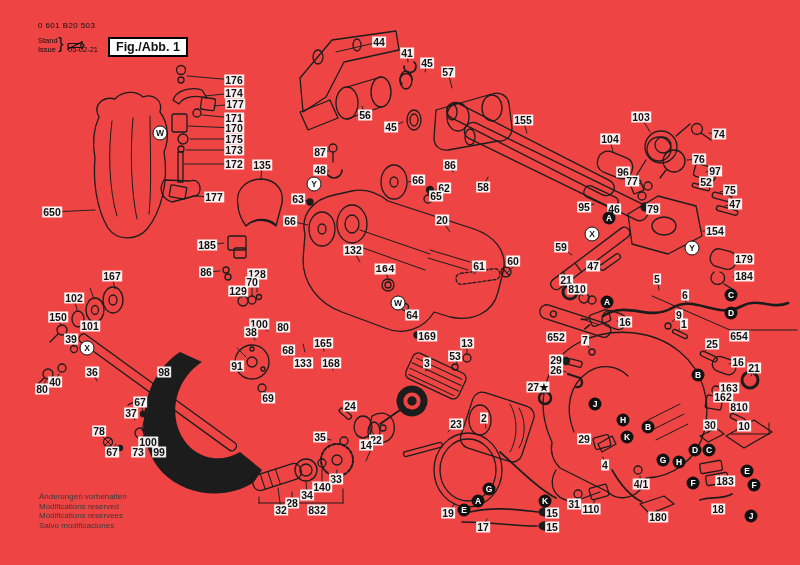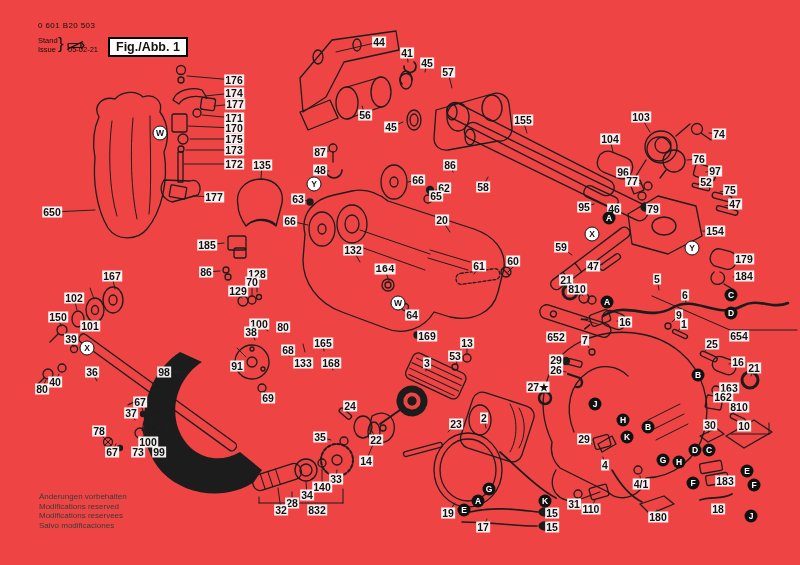--- a/index.html
+++ b/index.html
@@ -511,21 +511,21 @@
     <span class="part-label" style="left: 303px; top: 344px; margin-top: 19px;">133</span>
     <span class="part-label" style="left: 323px; top: 343px;">165</span>
     <span class="part-label" style="left: 331px; top: 363px;">168</span>
     <span class="part-label" style="left: 268px; top: 398px;">69</span>
     <span class="part-label" style="left: 427px; top: 336px;">169</span>
     <span class="part-label" style="left: 412px; top: 315px;">64</span>
     <span class="part-label" style="left: 427px; top: 363px;">3</span>
     <span class="part-label" style="left: 350px; top: 406px;">24</span>
     <span class="part-label" style="left: 320px; top: 437px;">35</span>
     <span class="part-label" style="left: 376px; top: 440px;">22</span>
-    <span class="part-label" style="left: 366px; top: 461px;">14</span>
+    <span class="part-label" style="left: 366px; top: 445px;">14</span>
     <span class="part-label" style="left: 336px; top: 479px;">33</span>
     <span class="part-label" style="left: 322px; top: 487px;">140</span>
     <span class="part-label" style="left: 307px; top: 495px;">34</span>
     <span class="part-label" style="left: 292px; top: 503px;">28</span>
     <span class="part-label" style="left: 281px; top: 510px;">32</span>
     <span class="part-label" style="left: 317px; top: 510px;">832</span>
     <span class="part-label" style="left: 456px; top: 424px;">23</span>
     <span class="part-label" style="left: 484px; top: 418px;">2</span>
     <span class="part-label" style="left: 448px; top: 513px;">19</span>
     <span class="part-label" style="left: 483px; top: 527px;">17</span>

